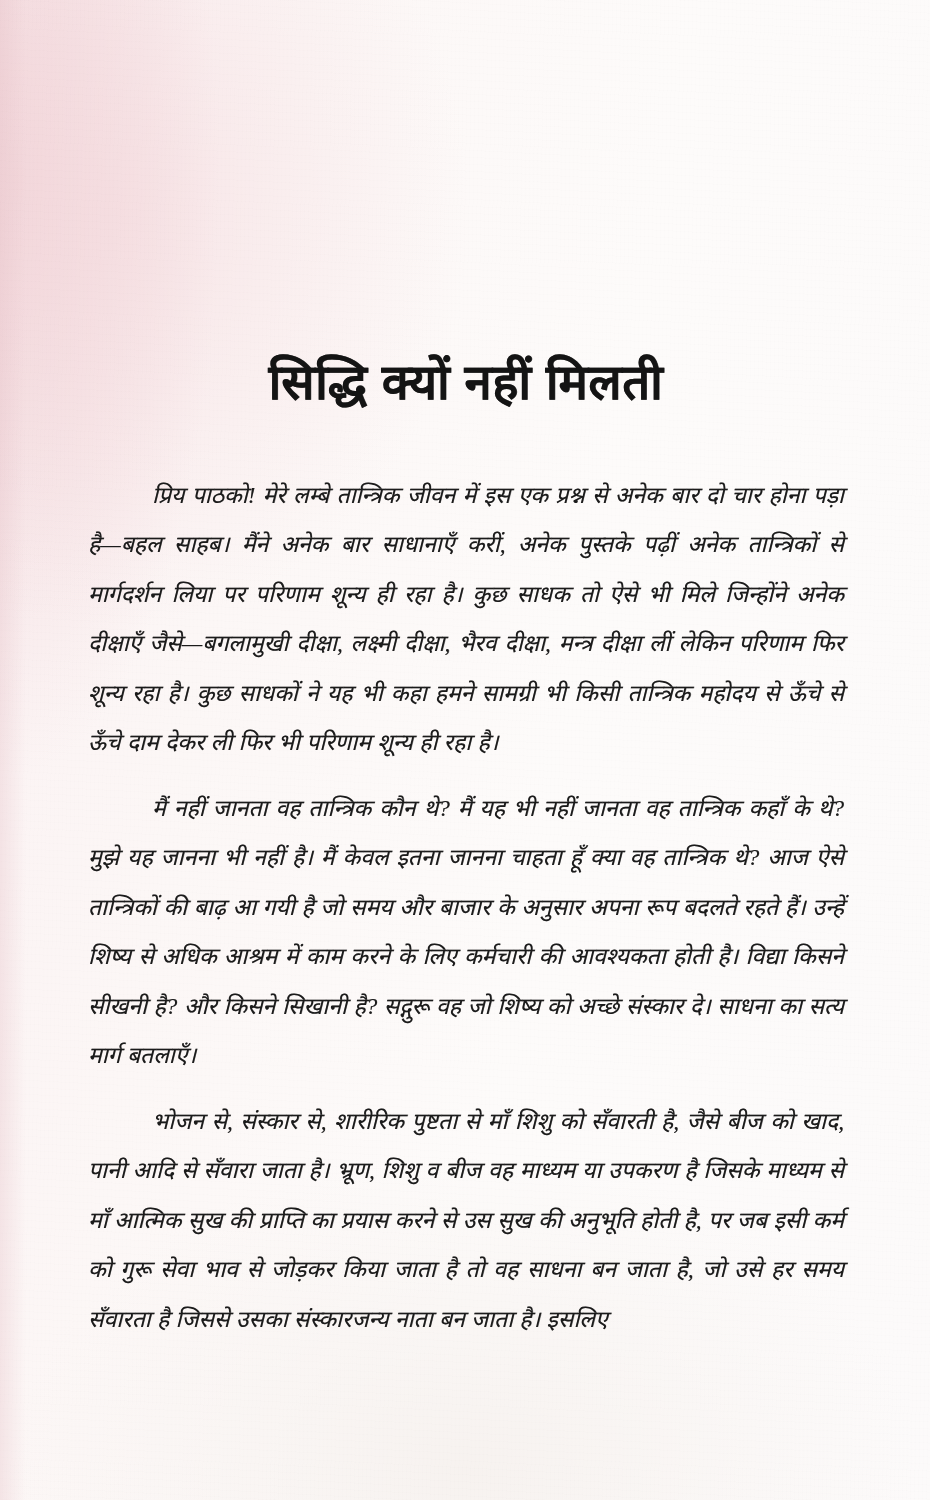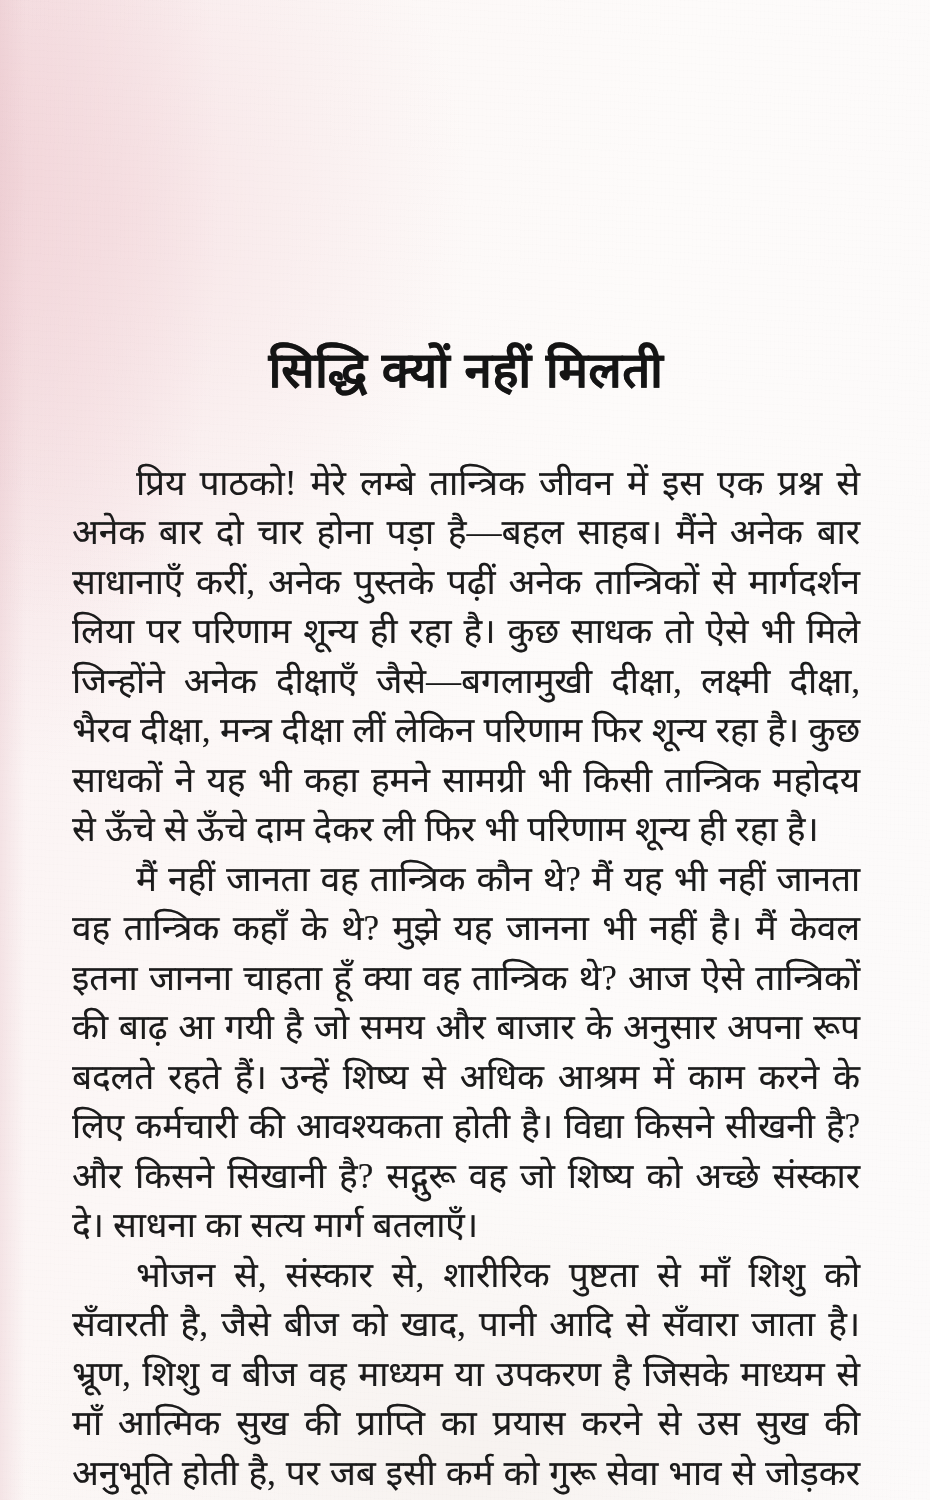--- a/index.html
+++ b/index.html
@@ -50,43 +50,44 @@
 
   
   .textblock {
     position: absolute;
     left: 72px;
     top: 340px;
     width: 788px;
   }
 
   .chapter-title {
-    margin: 4px 0 62px 0;
+    margin: 16px 0 62px 0;
     text-align: center;
     font-family: "Liberation Sans", "DejaVu Sans", sans-serif;
     font-weight: 700;
     font-size: 49px;
     line-height: 1.08;
     letter-spacing: 0.6px;
     color: #141414;
     text-shadow: 0.45px 0 0 rgba(20,20,20,0.65), 0 0.35px 0 rgba(20,20,20,0.30);
     white-space: nowrap;
   }
 
   .body-para {
-    margin: 0;
+    margin: 16px;
     text-indent: 64px;
     text-align: justify;
     text-justify: inter-word;
     font-family: "Liberation Serif", "DejaVu Serif", serif;
-    font-size: 35px;
+    font-size: 23px;
     line-height: 49.5px;
     color: #1b1b1b;
     word-spacing: 0.5px;
     text-shadow: 0.3px 0 0 rgba(27,27,27,0.45);
+    font-style: italic;
   }
   .body-para + .body-para { margin-top: 0; }
 
   
 </style>
 </head>
 <body>
 
 <div class="page">
 

